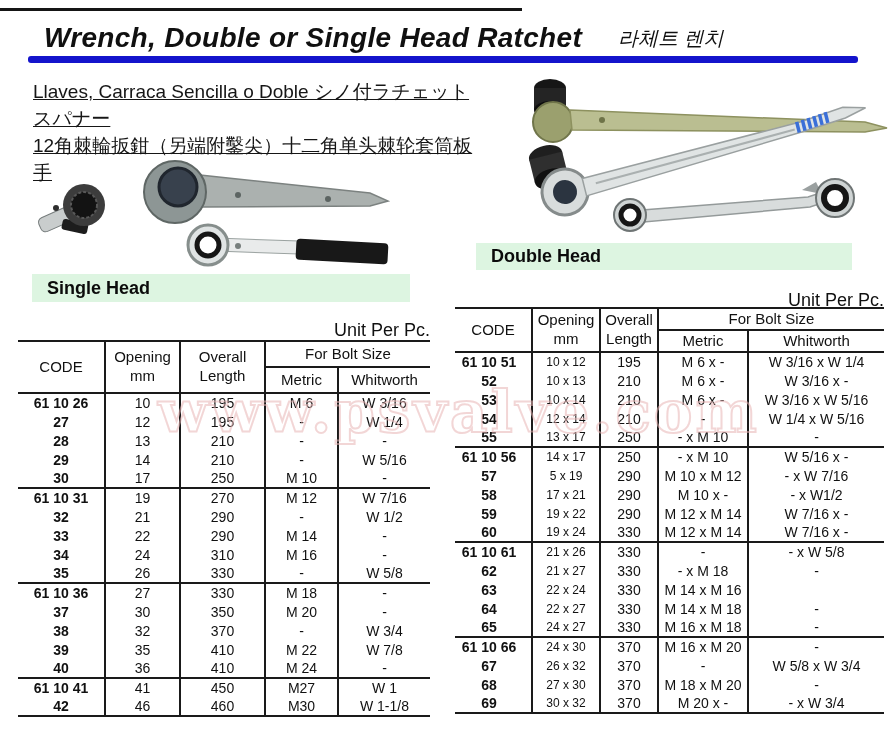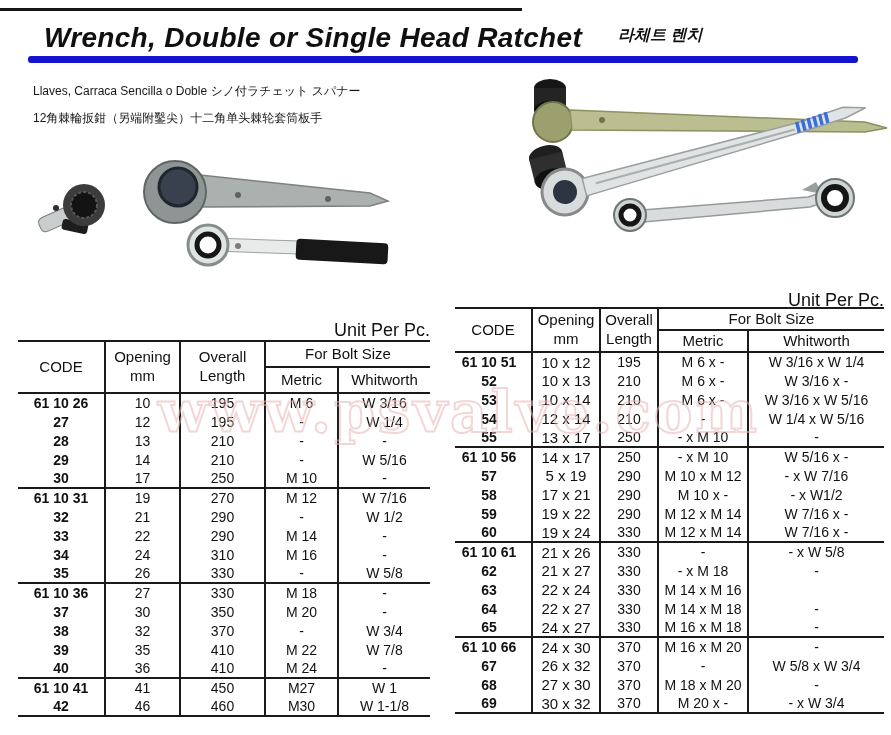--- a/index.html
+++ b/index.html
@@ -7,27 +7,27 @@
   #page {
     position:relative; width:891px; height:735px; background:#ffffff;
     overflow:hidden; margin:0 auto;
   }
   .top-line { position:absolute; left:0; top:8px; width:522px; height:3px; background:#151515; }
   .title-en {
     position:absolute; left:44px; top:22px; font-size:28px; font-weight:800;
     font-style:italic; color:#101010; letter-spacing:0.3px;
   }
   .title-ko {
-    position:absolute; left:618px; top:25px; font-size:16px; font-weight:700;
+    position:absolute; left:618px; top:25px; font-size:20px; font-weight:400;
     font-style:italic; color:#101010;
   }
   .blue-rule { position:absolute; left:28px; top:56px; width:830px; height:7px; background:#1414cc; border-radius:3px; }
   .intro {
     position:absolute; left:33px; top:78px; width:440px;
-    font-size:12px; line-height:27px; color:#161616;
+    font-size:19px; line-height:27px; color:#161616;text-decoration:underline;
   }
   .section-label {
     position:absolute; height:28px; background:#ddf5e1; color:#0b0b0b;
     font-size:18px; font-weight:bold; line-height:28px; padding-left:15px;
   }
   .label-single { left:32px; top:274px; width:378px; }
   .label-double { left:476px; top:243px; width:376px; height:27px; line-height:27px; }
   .unit-note { position:absolute; font-size:18px; color:#111; text-align:right; }
   .unit-left  { left:18px;  top:320px; width:412px; }
   .unit-right { left:455px; top:290px; width:429px; }
@@ -37,21 +37,21 @@
   .wrap-right { left:455px; top:307px; width:429px; }
 
   table.cat { border-collapse:collapse; table-layout:fixed; width:100%;
     border-top:2px solid #1a1a1a; border-bottom:2px solid #1a1a1a; color:#111; }
   table.cat th { font-weight:normal; white-space:pre-line; text-align:center; font-size:15px; line-height:1.25; }
   table.cat td { text-align:center; font-size:14px; }
   .tbl-left  th { height:26px; }
   .tbl-left  td { height:19px; }
   .tbl-right th { height:22px; font-size:14px; }
   .tbl-right td { height:19px; font-size:13px; }
-  .tbl-right td.opening { font-size:15px; }
+  .tbl-right td.opening { font-size:12px; }
   table.cat th.opening, table.cat th.overall, table.cat th.bolt,
   table.cat th.metric, table.cat th.whitworth,
   table.cat td.opening, table.cat td.overall,
   table.cat td.metric, table.cat td.whitworth { border-left:2px solid #1a1a1a; }
   table.cat th.bolt { border-bottom:2px solid #1a1a1a; }
   table.cat tbody tr.group-start td { border-top:2px solid #1a1a1a; }
   table.cat td.code { text-align:center; font-weight:bold; white-space:pre; }
   .tbl-right td.code { padding-right:8px; }
 
   .watermark {
@@ -140,20 +140,22 @@
     <g>
       <polygon points="192,148 358,135 370,131 372,141 360,145 194,160" fill="#d8dcdc" stroke="#949a9a" stroke-width="1.5"></polygon>
       <polygon points="352,128 366,120 372,132" fill="#9aa0a0"></polygon>
       <circle cx="180" cy="153" r="16" fill="#cfd4d4" stroke="#6f7575" stroke-width="2"></circle>
       <circle cx="180" cy="153" r="9" fill="#ffffff" stroke="#161616" stroke-width="5"></circle>
       <circle cx="385" cy="136" r="19" fill="#cfd4d4" stroke="#6f7575" stroke-width="2"></circle>
       <circle cx="385" cy="136" r="11" fill="#ffffff" stroke="#161616" stroke-width="6"></circle>
     </g>
   </svg>
 
+  <div class="section-label label-single">Single Head</div>
+  <div class="section-label label-double">Double Head</div>
 
   <div class="unit-note unit-left">Unit Per Pc.</div>
   <div class="unit-note unit-right">Unit Per Pc.</div>
 
   <div class="tbl-wrap wrap-left">
     <table class="cat tbl-left">
       <colgroup>
         <col style="width:87px">
           <col style="width:75px">
           <col style="width:85px">

